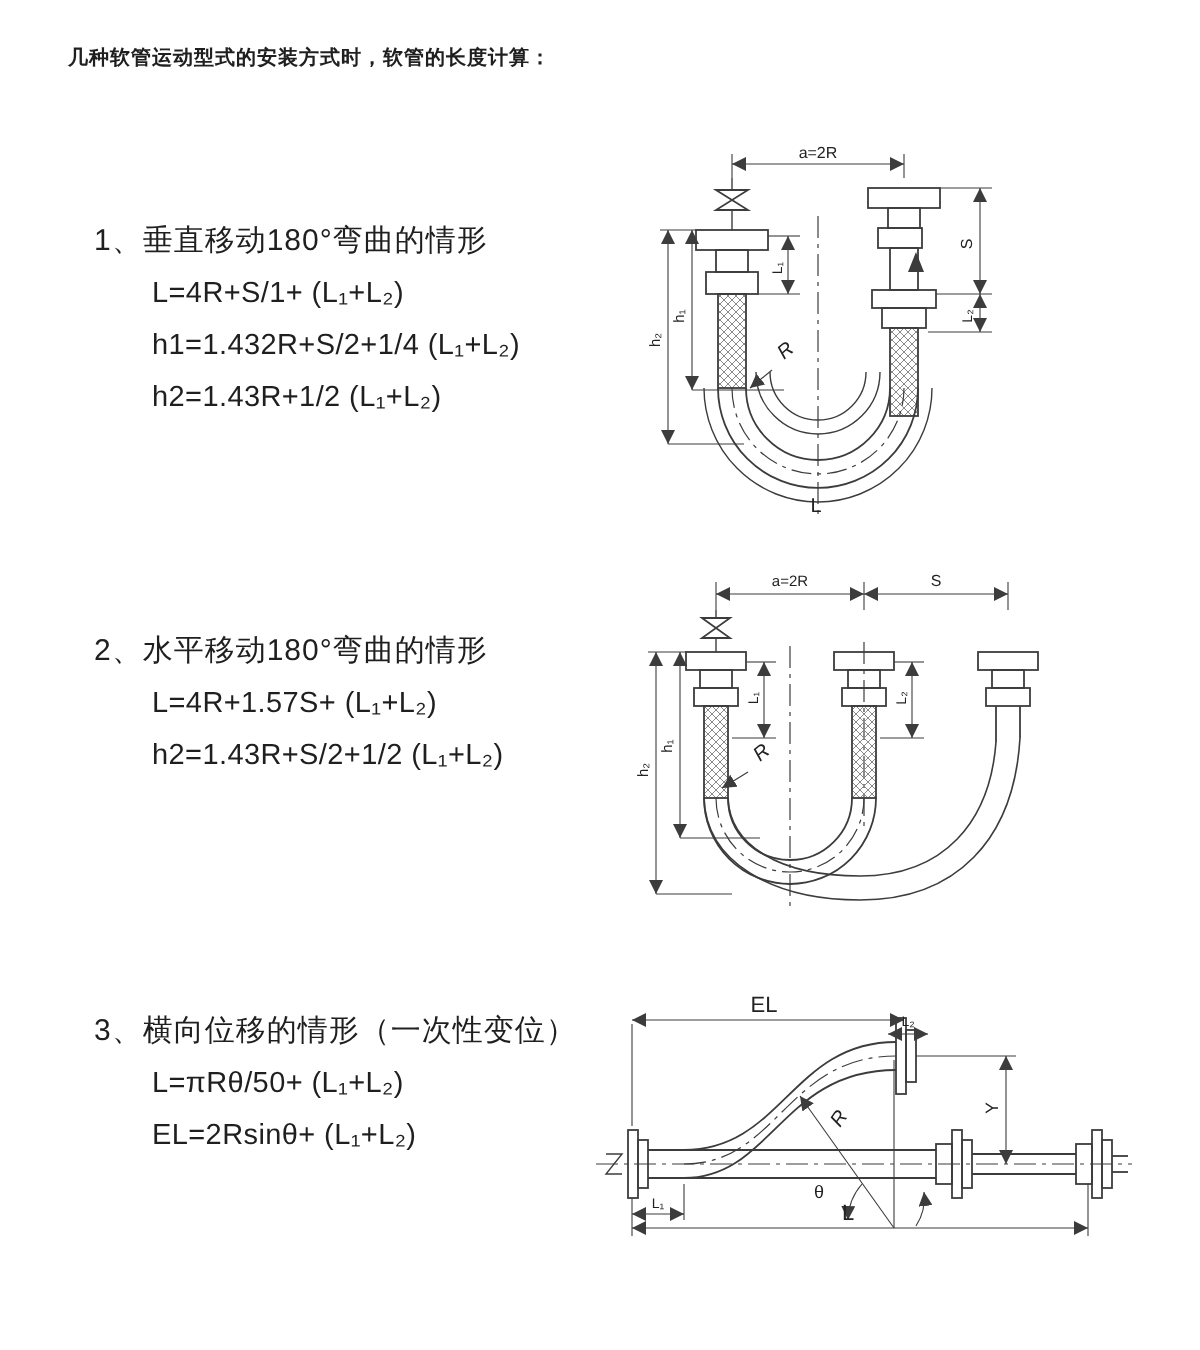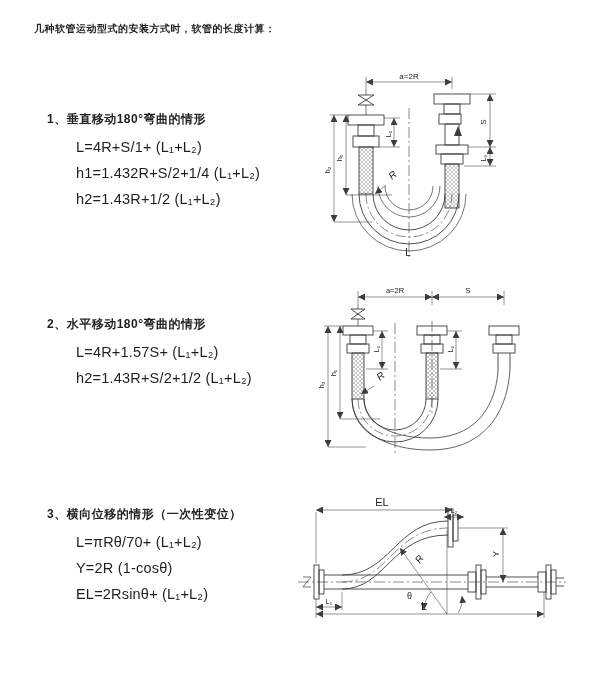--- a/index.html
+++ b/index.html
@@ -3,21 +3,21 @@
 <meta charset="utf-8">
 <style>
   html,body{margin:0;padding:0;}
   body{
     width:600px;height:675px;position:relative;overflow:hidden;
     background:#ffffff;color:#1f1f1f;
     font-family:"Liberation Sans","DejaVu Sans",sans-serif;
   }
   .title{position:absolute;left:34px;top:22px;font-size:10px;font-weight:bold;letter-spacing:.5px;}
   .sec{position:absolute;left:47px;}
-  .sec .heading{font-size:12px;font-weight:bold;letter-spacing:.5px;height:19px;}
+  .sec .heading{font-size:15px;font-weight:normal;letter-spacing:.5px;height:19px;}
   .sec .formula{font-size:14.5px;line-height:17px;margin:9px 0 0 29px;letter-spacing:.2px;}
   .sec .formula:first-of-type{margin-top:11px;}
   .diag{position:absolute;}
   svg text{font-family:"Liberation Sans","DejaVu Sans",sans-serif;fill:#222;}
   svg .it{font-style:italic;}
 </style>
 </head>
 <body>
 
 <div class="title">几种软管运动型式的安装方式时，软管的长度计算：</div>
@@ -30,22 +30,21 @@
 </section>
 
 <section class="sec" style="top:316px">
   <div class="heading">2、水平移动180°弯曲的情形</div>
   <div class="formula">L=4R+1.57S+ (L₁+L₂)</div>
   <div class="formula">h2=1.43R+S/2+1/2 (L₁+L₂)</div>
 </section>
 
 <section class="sec" style="top:506px">
   <div class="heading">3、横向位移的情形（一次性变位）</div>
-  <div class="formula">L=πRθ/70+ (L₁+L₂)</div>
-  <div class="formula">Y=2R (1-cosθ)</div>
+  <div class="formula">L=πRθ/50+ (L₁+L₂)</div>
   <div class="formula">EL=2Rsinθ+ (L₁+L₂)</div>
 </section>
 
 <svg class="diag" style="left:312px;top:68px" width="278" height="195" viewBox="0 0 278 195">
   <defs>
     <pattern id="hp1" width="4" height="4" patternUnits="userSpaceOnUse">
       <path d="M0,4 L4,0 M0,0 L4,4" stroke="#8a8a8a" stroke-width="0.5"></path>
     </pattern>
     <marker id="ar1" viewBox="0 0 10 10" refX="10" refY="5" markerWidth="7" markerHeight="7" markerUnits="userSpaceOnUse" orient="auto-start-reverse">
       <path d="M0,0 L10,5 L0,10 Z" fill="#3c3c3c"></path>

